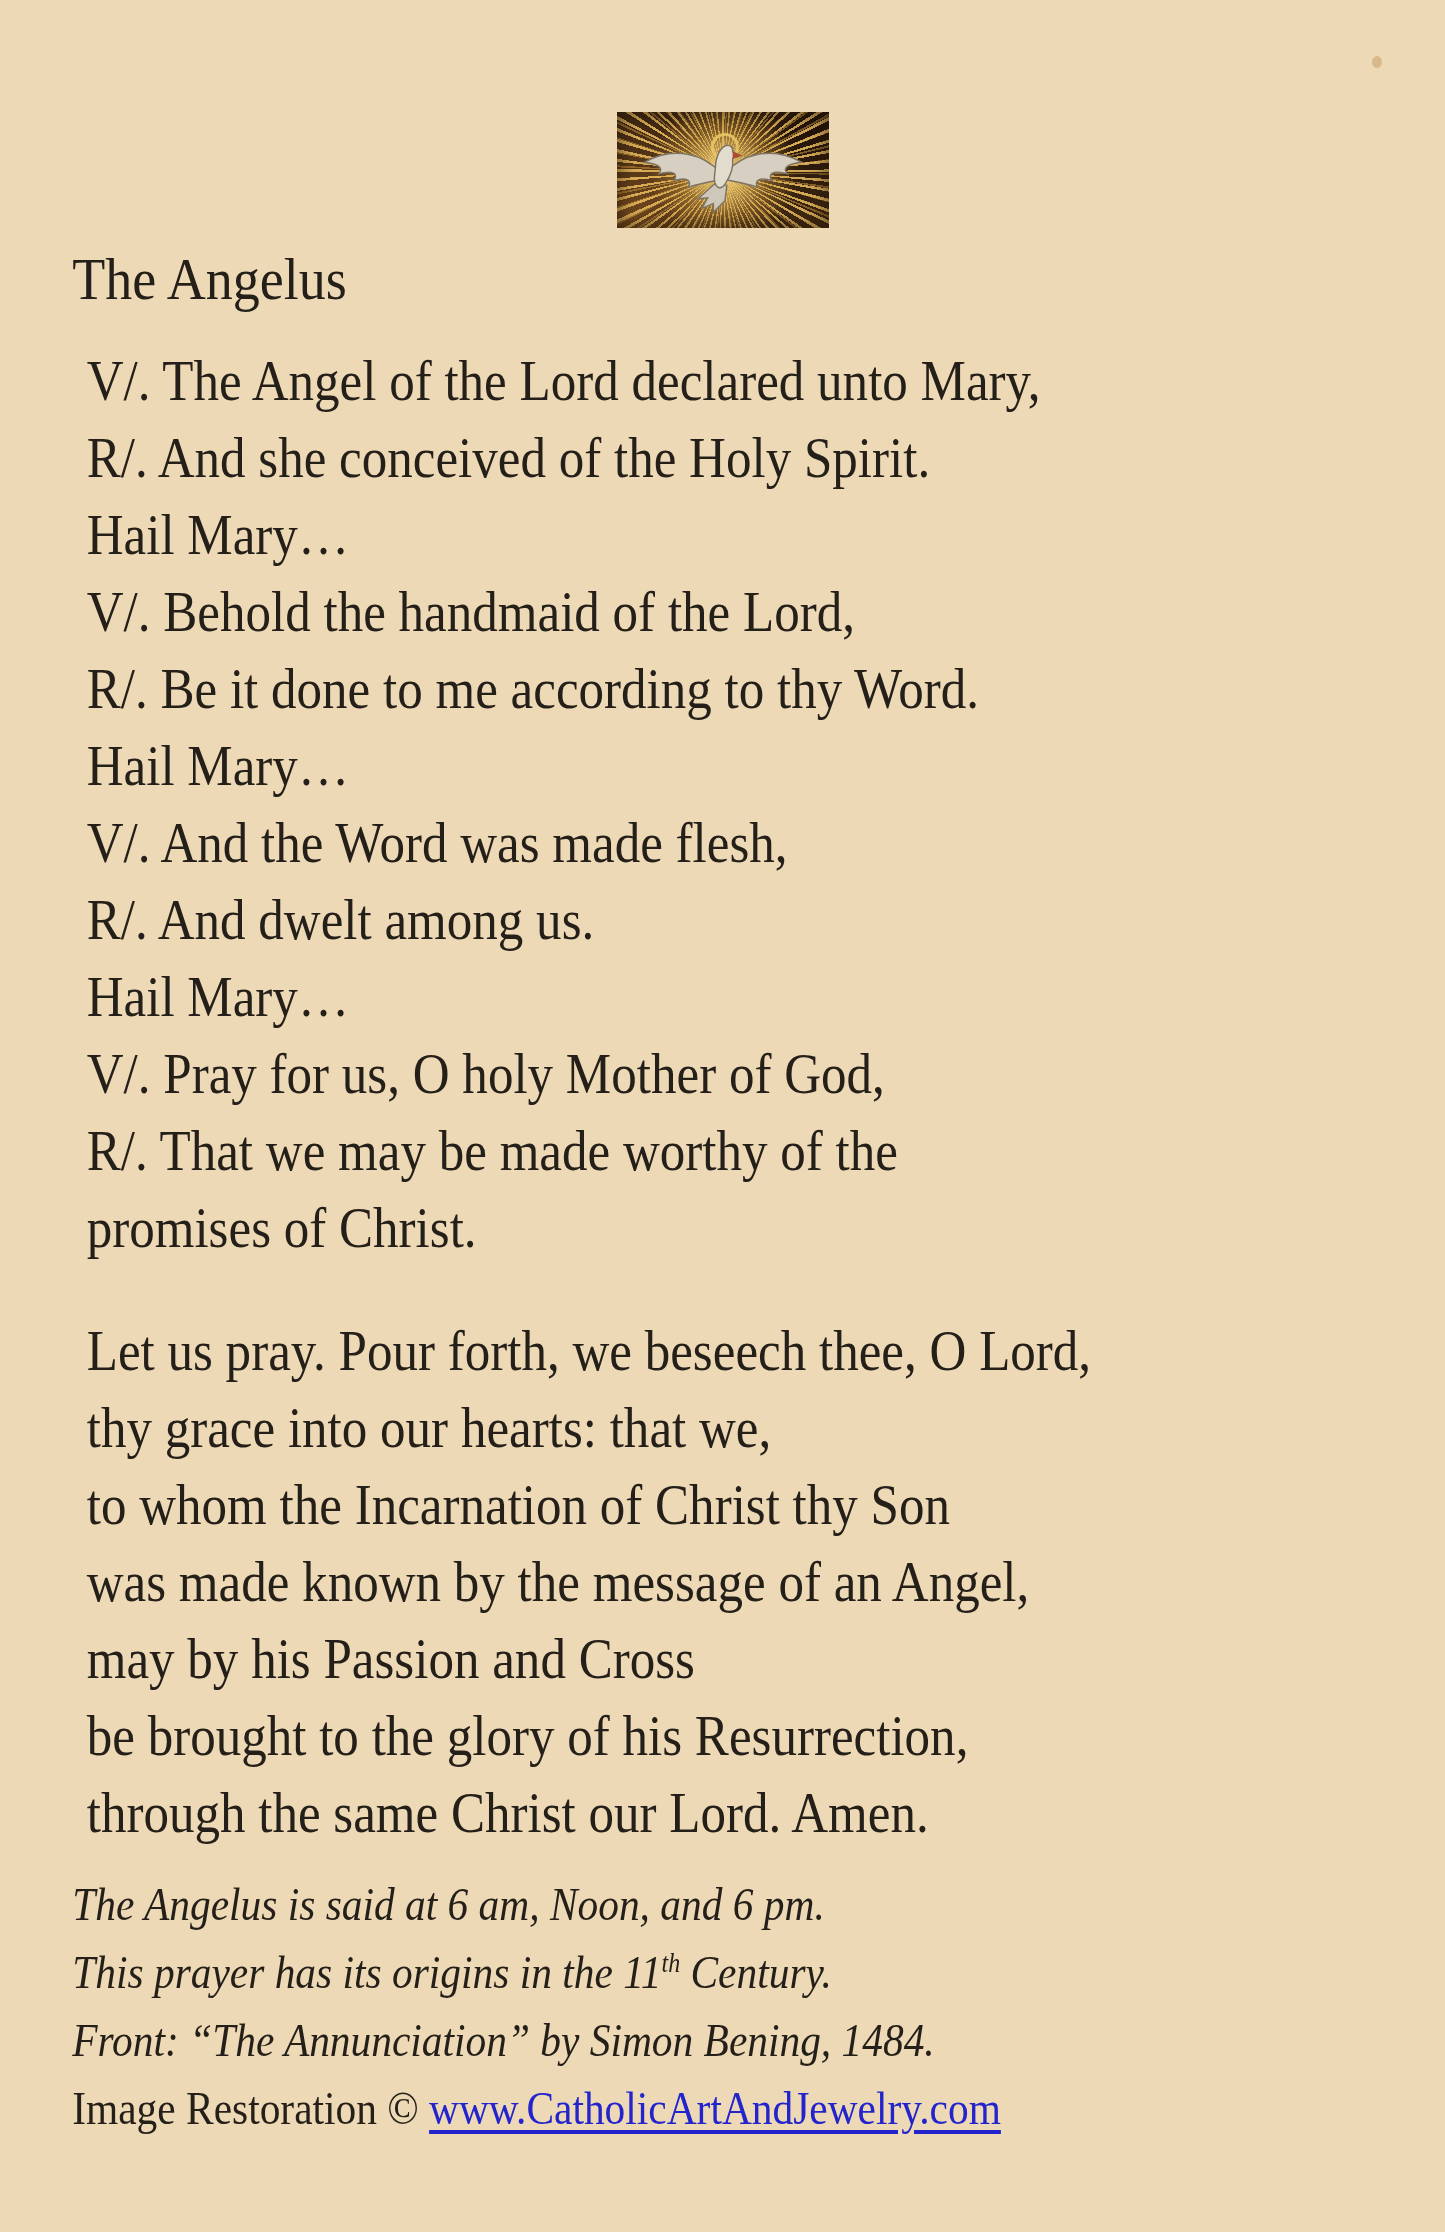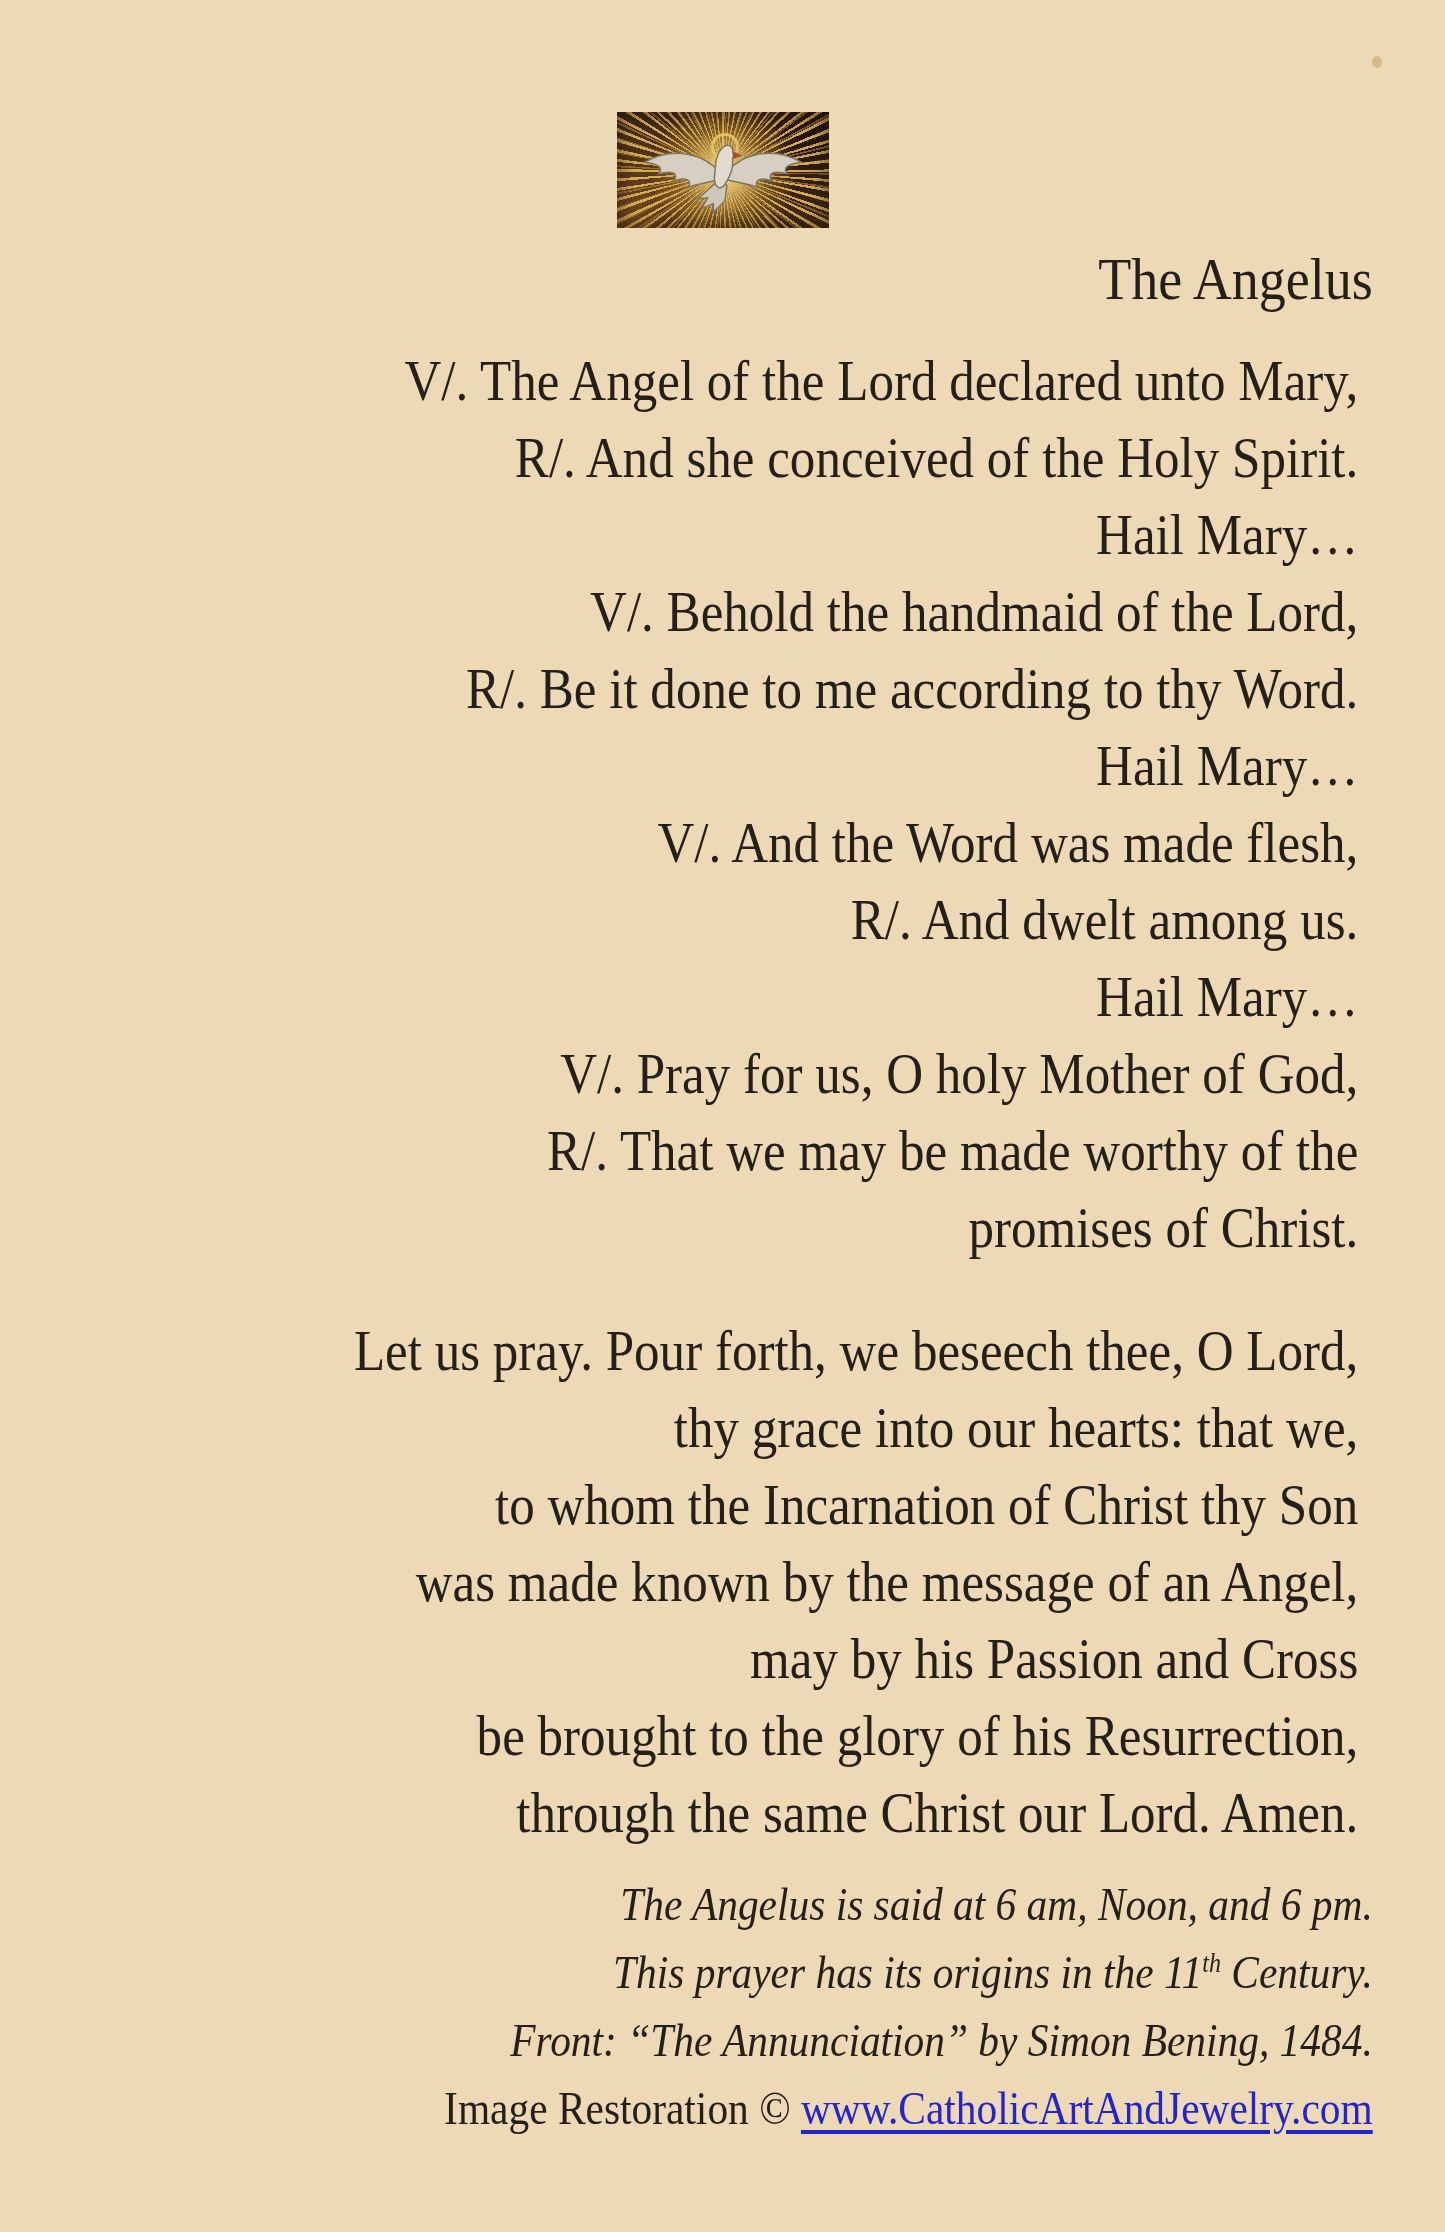--- a/index.html
+++ b/index.html
@@ -3,21 +3,21 @@
 <meta charset="utf-8">
 <style>
   html, body { margin:0; padding:0; }
   body {
     width:1445px; height:2232px;
     background:#edd9b5;
     font-family:"Liberation Serif","DejaVu Serif",serif;
     color:#241f19;
     overflow:hidden;
   }
-  .card { position:relative; width:100%; height:100%; text-align:right; overflow:hidden; }
+  .card { position:relative; width:100%; height:100%; text-align:left; overflow:hidden; }
 
   
   .art {
     width:212px; height:116px;
     margin:112px auto 0;
     position:relative;
     background-color:#3e2712;
     background-image:
       radial-gradient(circle at 50% 52%, rgba(255,236,170,0.95) 0%, rgba(242,203,110,0.85) 13%, rgba(212,162,70,0.40) 36%, rgba(62,39,18,0) 60%),
       repeating-conic-gradient(from 0deg at 50% 52%, rgba(235,190,95,0.85) 0deg 1.6deg, rgba(62,39,18,0) 1.6deg 5.2deg),

